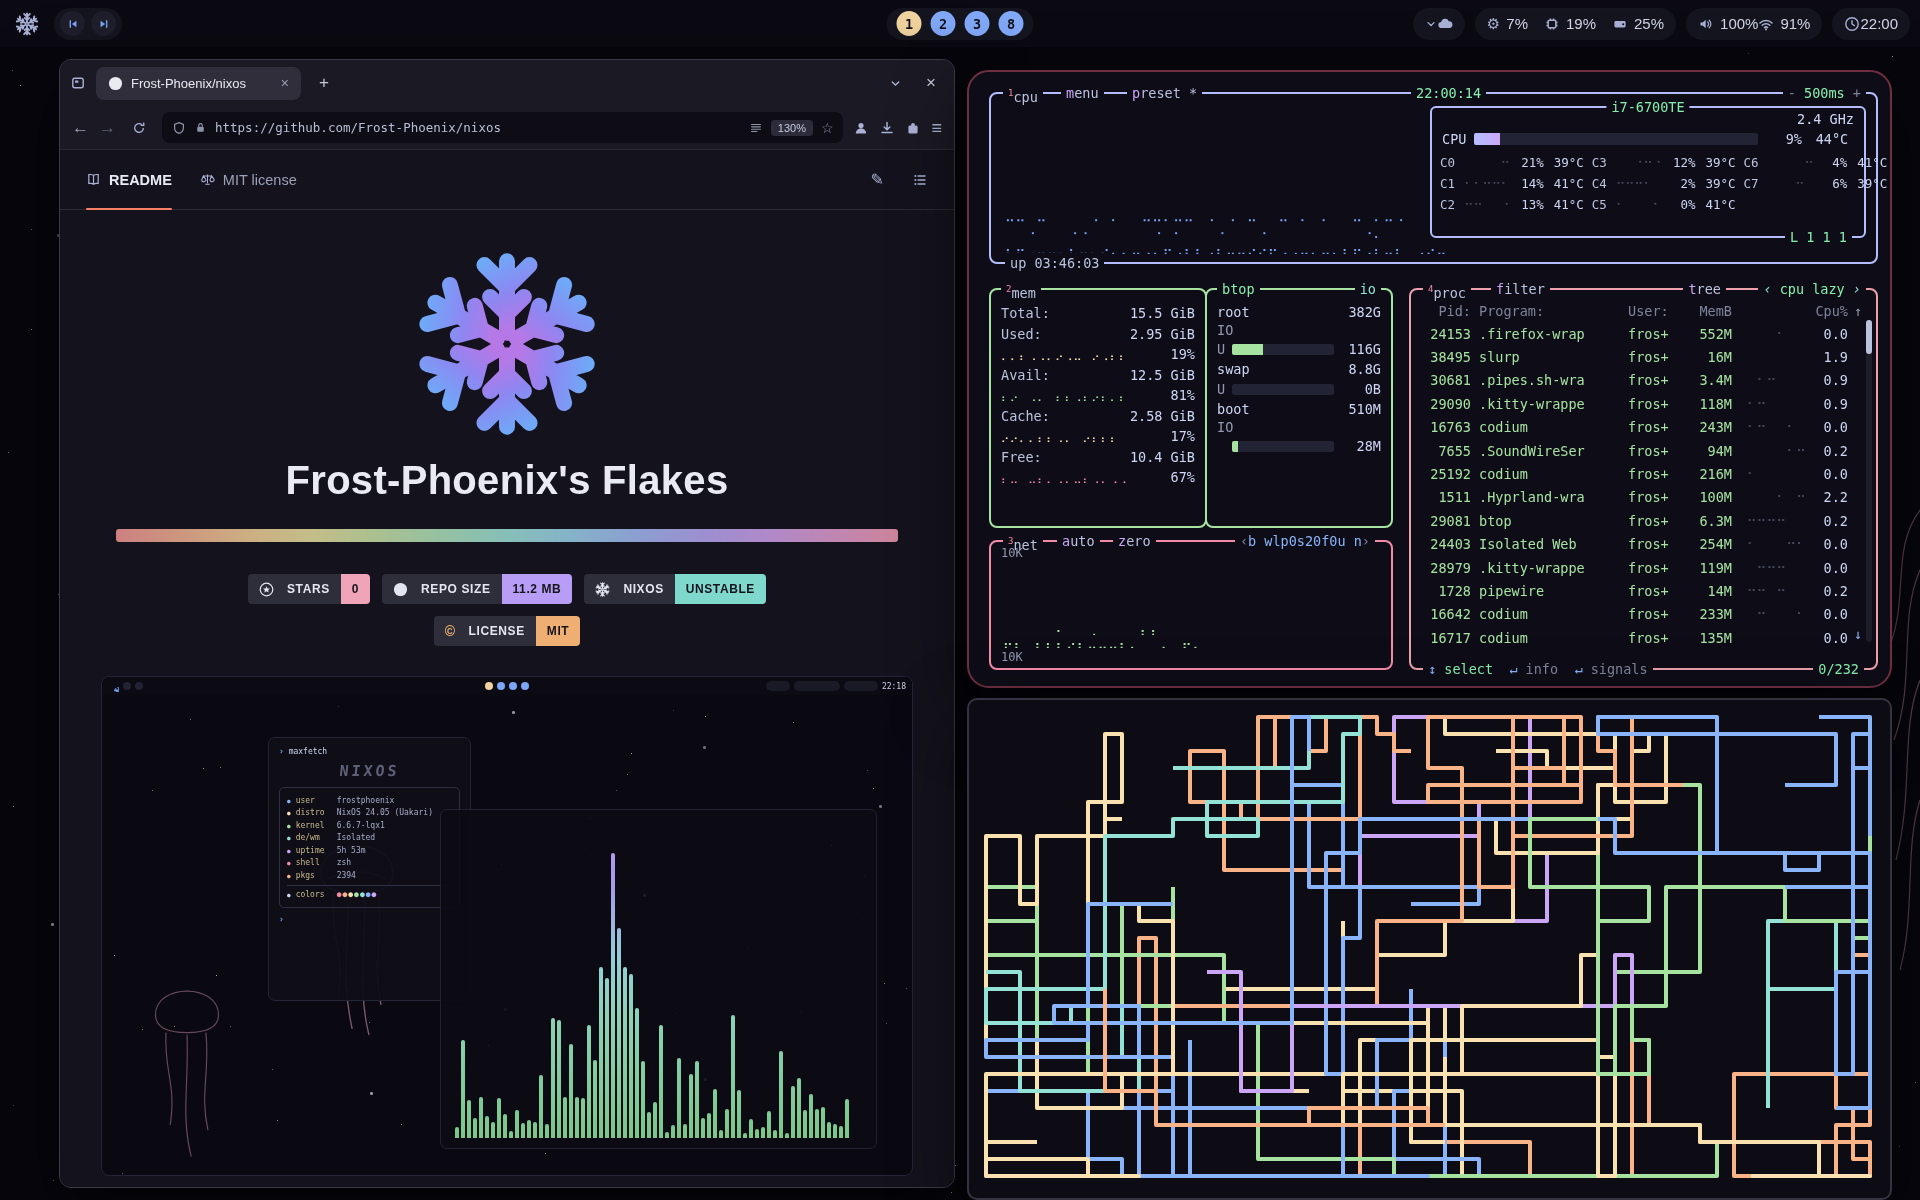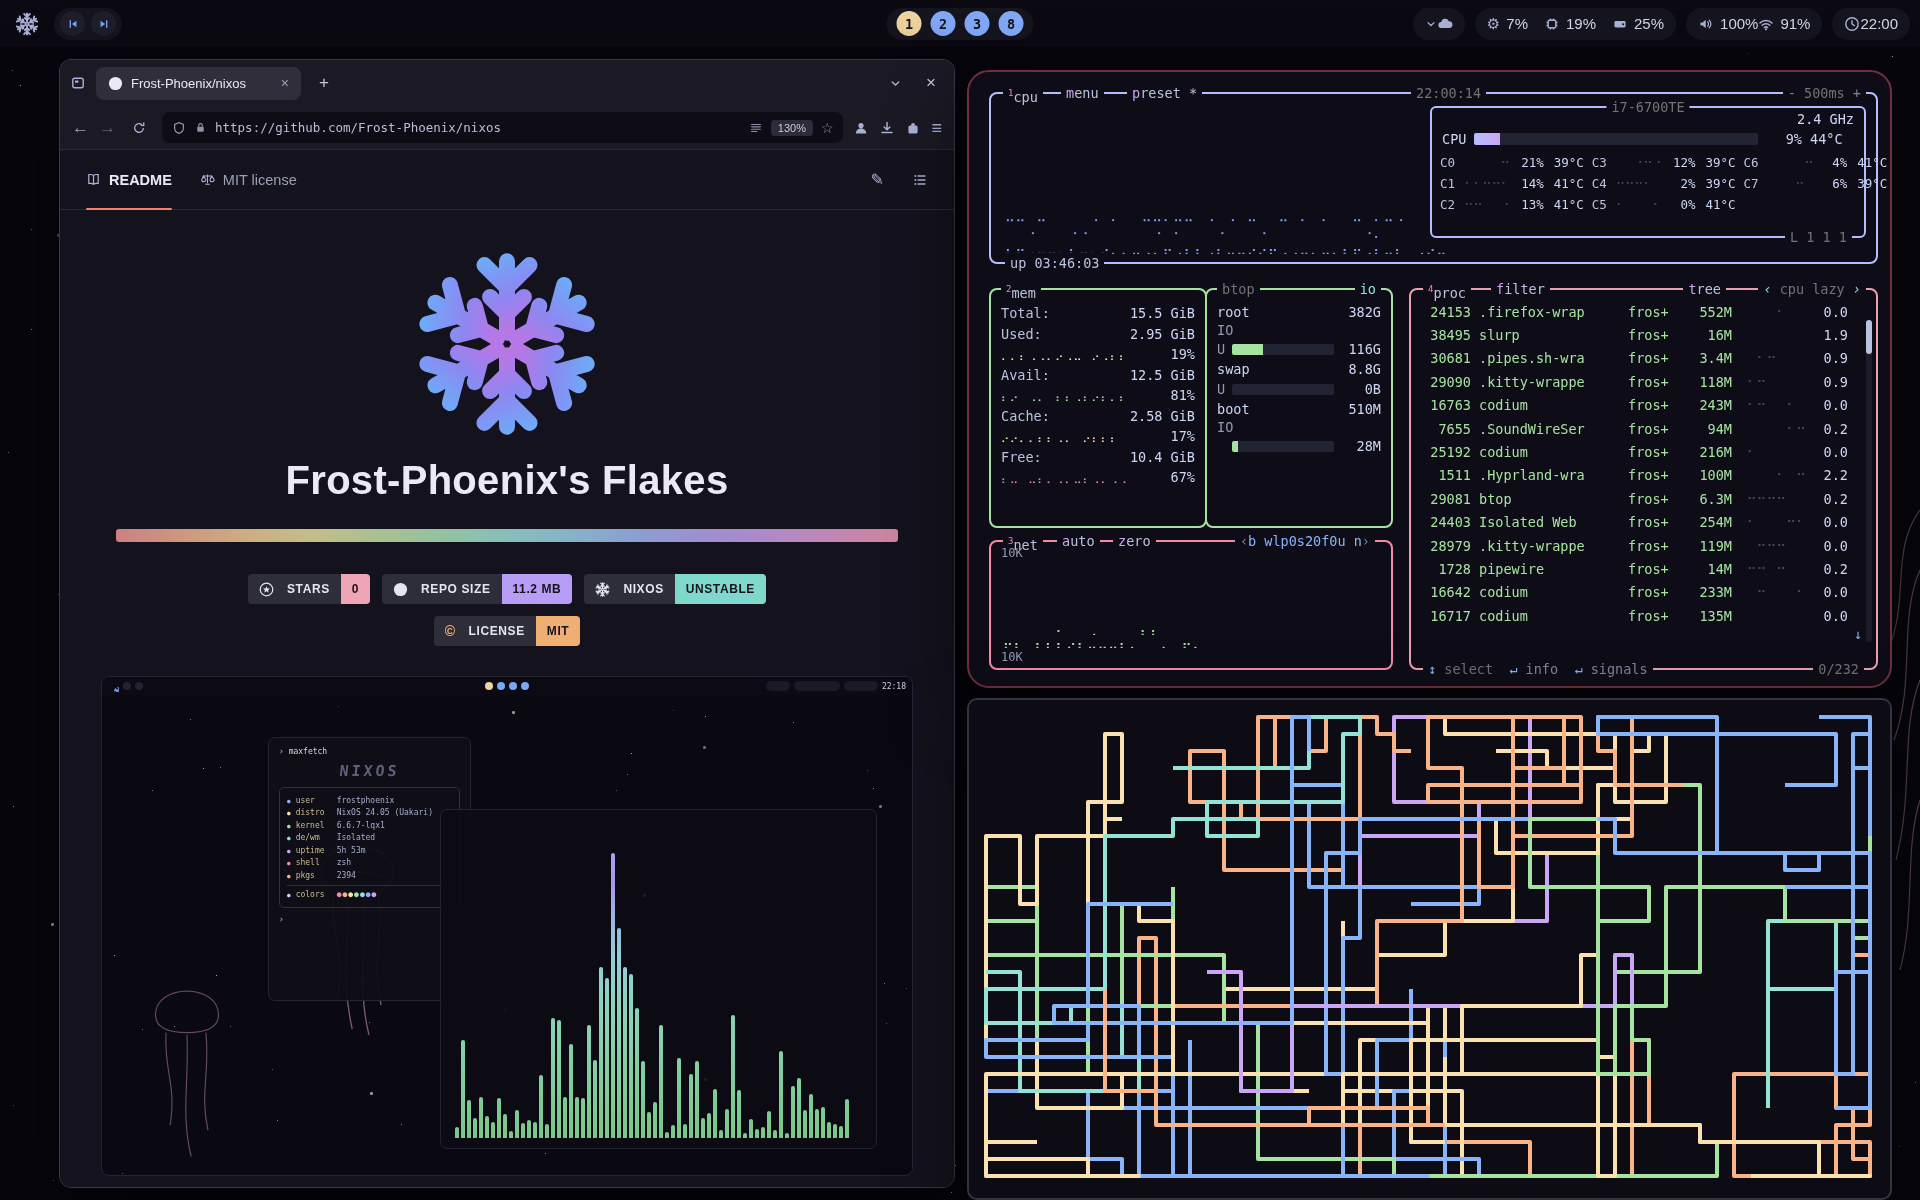--- a/index.html
+++ b/index.html
@@ -85,34 +85,34 @@
     background:linear-gradient(to top,#79c789 0%,#8bd3b5 40%,#94cfd8 60%,#a79ae8 85%,#b79df5 100%);
     background-size:100% 300px;background-position:bottom}
 
   
   #btop{position:absolute;left:967px;top:70px;width:925px;height:618px;background:#0e0d17;border:2px solid #6e2f3f;border-radius:22px;font-family:"DejaVu Sans Mono",monospace;font-size:13.5px;color:#cdd6f4;box-shadow:0 24px 70px rgba(0,0,0,.6)}
   .bx{position:absolute;border:2px solid;border-radius:8px}
   .lb{position:absolute;top:-11px;background:#0e0d17;padding:0 5px;white-space:nowrap;line-height:20px;color:#bac2de}
   .lbb{position:absolute;bottom:-11px;background:#0e0d17;padding:0 5px;white-space:nowrap;line-height:20px;color:#bac2de}
   .sup{font-size:9px;color:#f38ba8;vertical-align:super}
   .dim{color:#7f849c;font-style:normal}
-  .w{color:#737373}
+  .w{color:#86efac}
   .blue{color:#89b4fa}.teal{color:#94e2d5}
   .fl{display:inline-block}
   .fl::first-letter{color:#cba6f7}
   .cpu-box{left:20px;top:20px;right:12px;height:172px;border-color:#b4befe}
   #cpu-graph{position:absolute;left:14px;bottom:8px;width:440px;color:#7aa2f7}
   .cg-row{font-family:"DejaVu Sans",sans-serif;font-size:13px;line-height:13px;letter-spacing:1px;white-space:nowrap;overflow:hidden}
   .cpu-info{position:absolute;right:10px;top:12px;bottom:24px;width:436px;border:2px solid #b4befe;border-radius:6px}
   .freq{position:absolute;top:3px;right:10px}
   .cpu-row{display:flex;align-items:center;gap:8px;padding:0 10px;margin-top:23px}
   .cpu-meter{flex:1;height:12px;background:#232336;border-radius:2px;overflow:hidden}
   .cpu-meter i{display:block;height:100%;background:linear-gradient(90deg,#b4befe,#cba6f7)}
   .cpu-pct{width:36px;text-align:right}
-  .cpu-temp{width:44px;text-align:left}
+  .cpu-temp{width:44px;text-align:center}
   .cores{display:flex;gap:8px;padding:5px 8px 0}
   .core-col{flex:1;display:flex;flex-direction:column}
   .core-row{display:flex;align-items:center;height:21px;font-size:12.5px}
   .c-name{width:24px;color:#bac2de}
   .c-fill{flex:1;color:#45475a;font-family:"DejaVu Sans",sans-serif;overflow:hidden;white-space:nowrap}
   .c-pct{width:34px;text-align:right}
   .c-temp{width:40px;text-align:right}
   .mem-box{left:20px;top:216px;width:218px;height:240px;border-color:#a6e3a1}
   #mem-rows{padding:12px 10px 0}
   .m-line{display:flex;justify-content:space-between;align-items:center;height:21px}
@@ -821,20 +821,29 @@
       <span class="ns-bot">10K</span>
     </div>
 
     <div class="bx proc-box">
       <span class="lb" style="left:12px"><sup class="sup">4</sup><span>proc</span></span>
       <span class="lb fl" style="left:80px">filter</span>
       <span class="lb fl" style="right:150px;left:auto">tree</span>
       <span class="lb" style="right:10px;left:auto"><i class="teal">‹</i> <span class="w">cpu lazy</span> <i class="teal">›</i></span>
 
       <div class="proc-inner">
+        <div class="p-head">
+          <span class="p-pid">Pid:</span>
+          <span class="p-prog">Program:</span>
+          <span class="p-user">User:</span>
+          <span class="p-mem">MemB</span>
+          <span class="p-graph"></span>
+          <span class="p-cpu" style="color:#7f849c">Cpu%</span>
+          <span class="p-arrow">↑</span>
+        </div>
         <div id="proc-rows">
             <div class="p-row">
               <span class="p-pid">24153</span>
               <span class="p-prog">.firefox-wrap</span>
               <span class="p-user">fros+</span>
               <span class="p-mem">552M</span>
               <span class="p-graph">⠀⠀⠀⠂⠀⠀</span>
               <span class="p-cpu">0.0</span>
               <span class="p-arrow"></span>
             </div>

